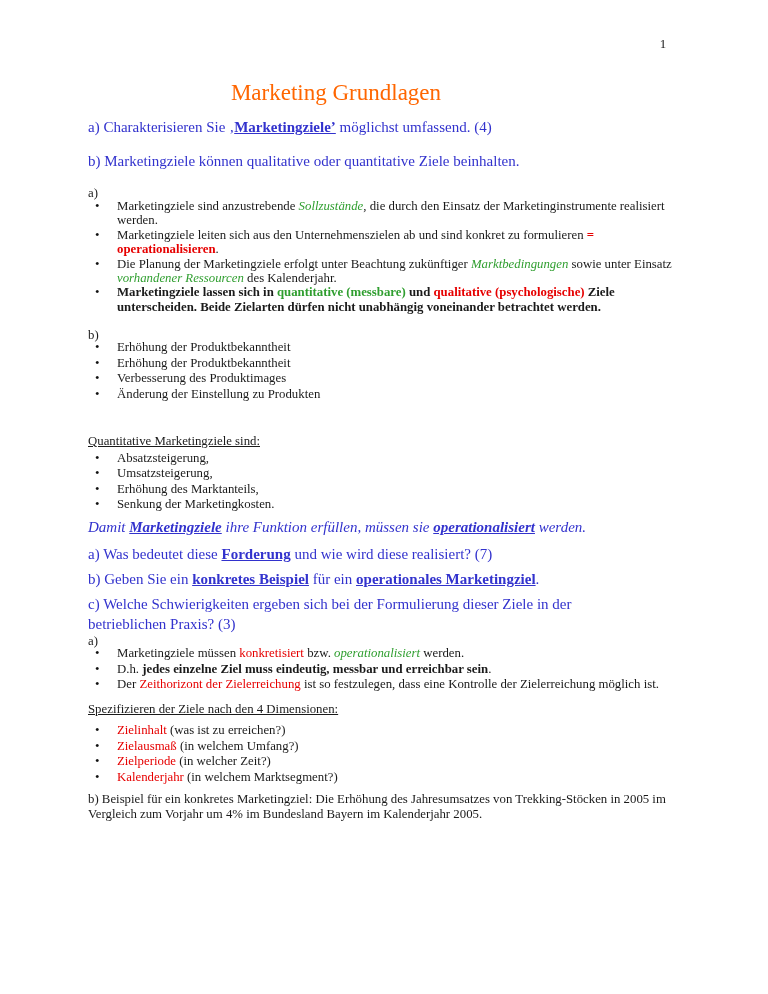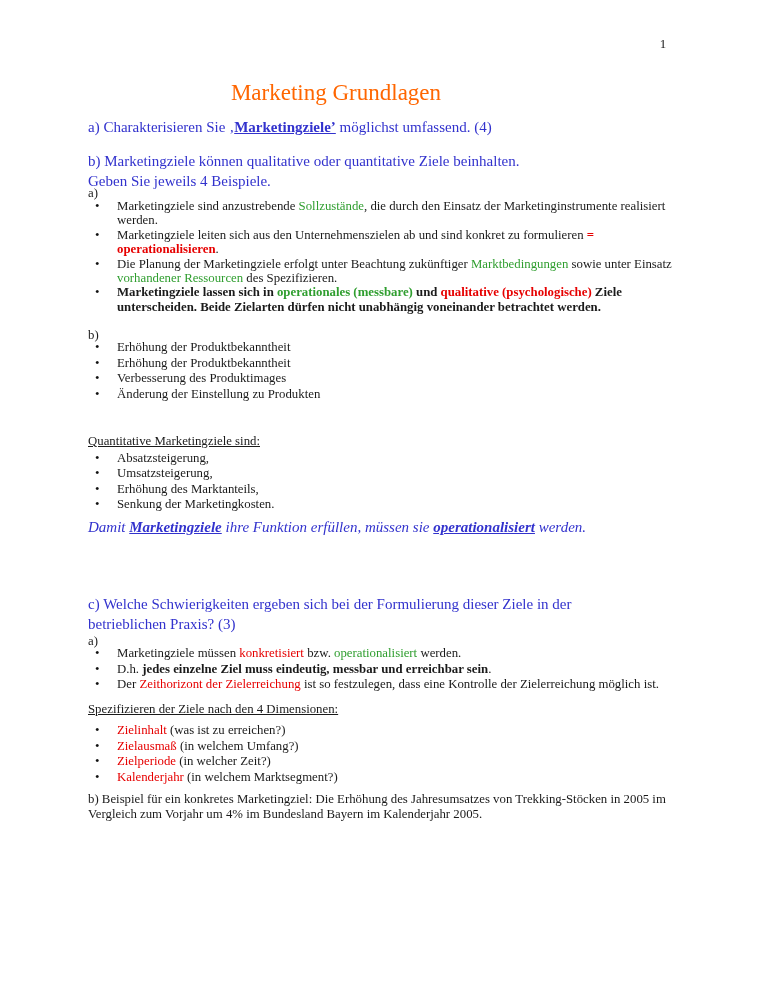--- a/index.html
+++ b/index.html
@@ -40,61 +40,60 @@
   .bullet-marker {
     width: 22px; padding-left: 7px; flex: 0 0 auto;
     font-size: 12.8px; line-height: 14.4px; color: #111;
   }
   .bullet-text { flex: 1 1 auto; font-size: 12.8px; line-height: 14.4px; }
   .gap-list .bullet { margin-bottom: 1.1px; }
 
   
   .plain { color: #1a1a1a; }
   .bold { color: #1a1a1a; font-weight: 700; }
-  .green { color: #2f9e2f; }
+  .green { color: #2f9e2f; font-style: italic; }
   .red { color: #e60000; }
   .green-bold { color: #2f9e2f; font-weight: 700; }
   .red-bold { color: #e60000; font-weight: 700; }
   .blue { color: #3232cd; }
   .blue-bold-underline { color: #3232cd; font-weight: 700; text-decoration: underline; }
 </style>
 </head>
 <body>
 
 <div class="page">
 
   <div class="page-number">1</div>
 
   <h1 class="doc-title">Marketing Grundlagen</h1>
 
   <div class="abs q-line" style="top:118px;"><span class="blue">a) Charakterisieren Sie ‚</span><span class="blue-bold-underline">Marketingziele’</span><span class="blue"> möglichst umfassend. (4)</span></div>
 
   <div class="abs" style="top:152px;">
     <div class="q-line">b) Marketingziele können qualitative oder quantitative Ziele beinhalten.</div>
-    <div class="q-line">Geben Sie jeweils 4 Beispiele.</div>
   </div>
 
   <div class="abs sec-label" style="top:186px;">a)</div>
 
   <div class="abs body-text" style="top:199px;">
     <div class="bullet">
       <span class="bullet-marker">•</span>
       <span class="bullet-text"><span class="plain">Marketingziele sind anzustrebende </span><span class="green">Sollzustände</span><span class="plain">, die durch den Einsatz der Marketinginstrumente realisiert werden.</span></span>
     </div>
     <div class="bullet">
       <span class="bullet-marker">•</span>
       <span class="bullet-text"><span class="plain">Marketingziele leiten sich aus den Unternehmenszielen ab und sind konkret zu formulieren </span><span class="red-bold">= operationalisieren</span><span class="plain">.</span></span>
     </div>
     <div class="bullet">
       <span class="bullet-marker">•</span>
-      <span class="bullet-text"><span class="plain">Die Planung der Marketingziele erfolgt unter Beachtung zukünftiger </span><span class="green">Marktbedingungen</span><span class="plain"> sowie unter Einsatz </span><span class="green">vorhandener Ressourcen</span><span class="plain"> des Spezifizieren.</span></span>
+      <span class="bullet-text"><span class="plain">Die Planung der Marketingziele erfolgt unter Beachtung zukünftiger </span><span class="green">Marktbedingungen</span><span class="plain"> sowie unter Einsatz </span><span class="green">vorhandener Ressourcen</span><span class="plain"> des Kalenderjahr.</span></span>
     </div>
     <div class="bullet">
       <span class="bullet-marker">•</span>
-      <span class="bullet-text"><span class="bold">Marketingziele lassen sich in </span><span class="green-bold">operationales (messbare)</span><span class="bold"> und </span><span class="red-bold">qualitative (psychologische)</span><span class="bold"> Ziele unterscheiden. Beide Zielarten dürfen nicht unabhängig voneinander betrachtet werden.</span></span>
+      <span class="bullet-text"><span class="bold">Marketingziele lassen sich in </span><span class="green-bold">quantitative (messbare)</span><span class="bold"> und </span><span class="red-bold">qualitative (psychologische)</span><span class="bold"> Ziele unterscheiden. Beide Zielarten dürfen nicht unabhängig voneinander betrachtet werden.</span></span>
     </div>
   </div>
 
   <div class="abs sec-label" style="top:328px;">b)</div>
 
   <div class="abs body-text gap-list" style="top:340px;">
     <div class="bullet">
       <span class="bullet-marker">•</span>
       <span class="bullet-text">Erhöhung der Produktbekanntheit</span>
     </div>
@@ -126,20 +125,22 @@
       <span class="bullet-marker">•</span>
       <span class="bullet-text">Erhöhung des Marktanteils,</span>
     </div>
     <div class="bullet">
       <span class="bullet-marker">•</span>
       <span class="bullet-text">Senkung der Marketingkosten.</span>
     </div>
   </div>
 
   <div class="abs q-line" style="top:518px;font-style:italic;"><span class="blue">Damit </span><span class="blue-bold-underline">Marketingziele</span><span class="blue"> ihre Funktion erfüllen, müssen sie </span><span class="blue-bold-underline">operationalisiert</span><span class="blue"> werden.</span></div>
+  <div class="abs q-line" style="top:545px;"><span class="blue">a) Was bedeutet diese </span><span class="blue-bold-underline">Forderung</span><span class="blue"> und wie wird diese realisiert? (7)</span></div>
+  <div class="abs q-line" style="top:570px;"><span class="blue">b) Geben Sie ein </span><span class="blue-bold-underline">konkretes Beispiel</span><span class="blue"> für ein </span><span class="blue-bold-underline">operationales Marketingziel</span><span class="blue">.</span></div>
 
   <div class="abs" style="top:595px;">
     <div class="q-line">c) Welche Schwierigkeiten ergeben sich bei der Formulierung dieser Ziele in der</div>
     <div class="q-line">betrieblichen Praxis? (3)</div>
   </div>
 
   <div class="abs sec-label" style="top:634px;">a)</div>
 
   <div class="abs body-text gap-list" style="top:646px;">
     <div class="bullet">

